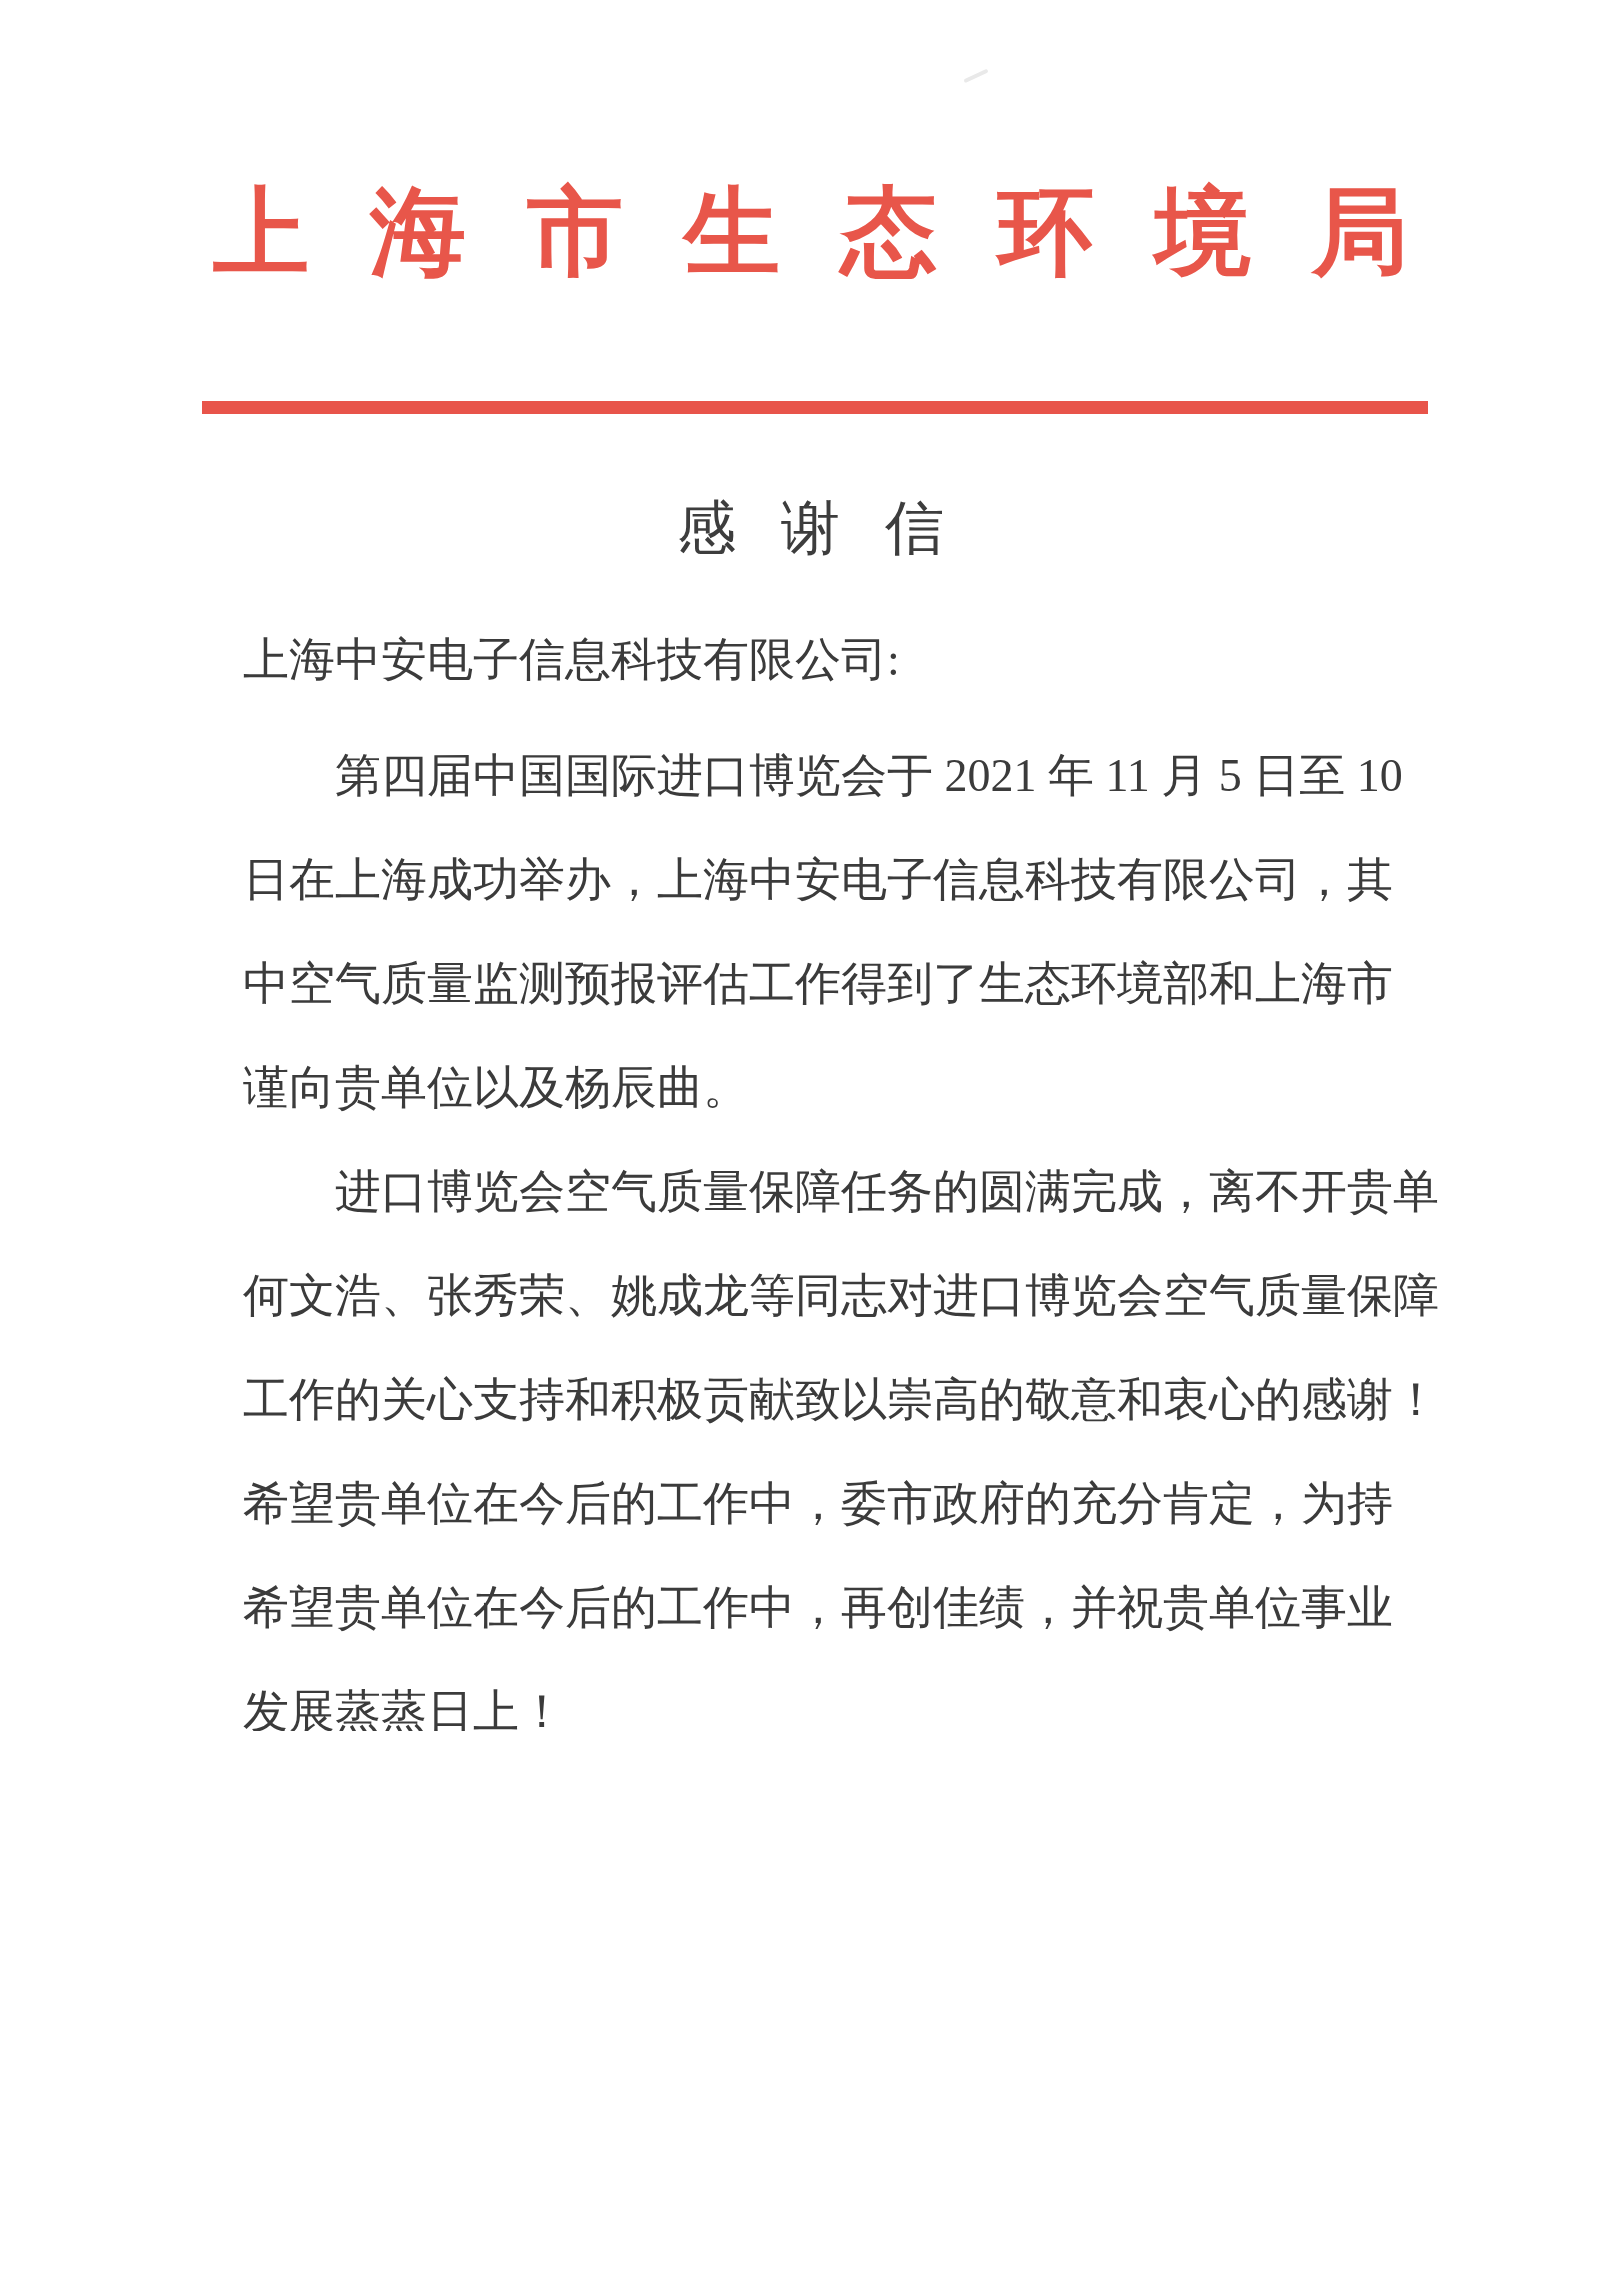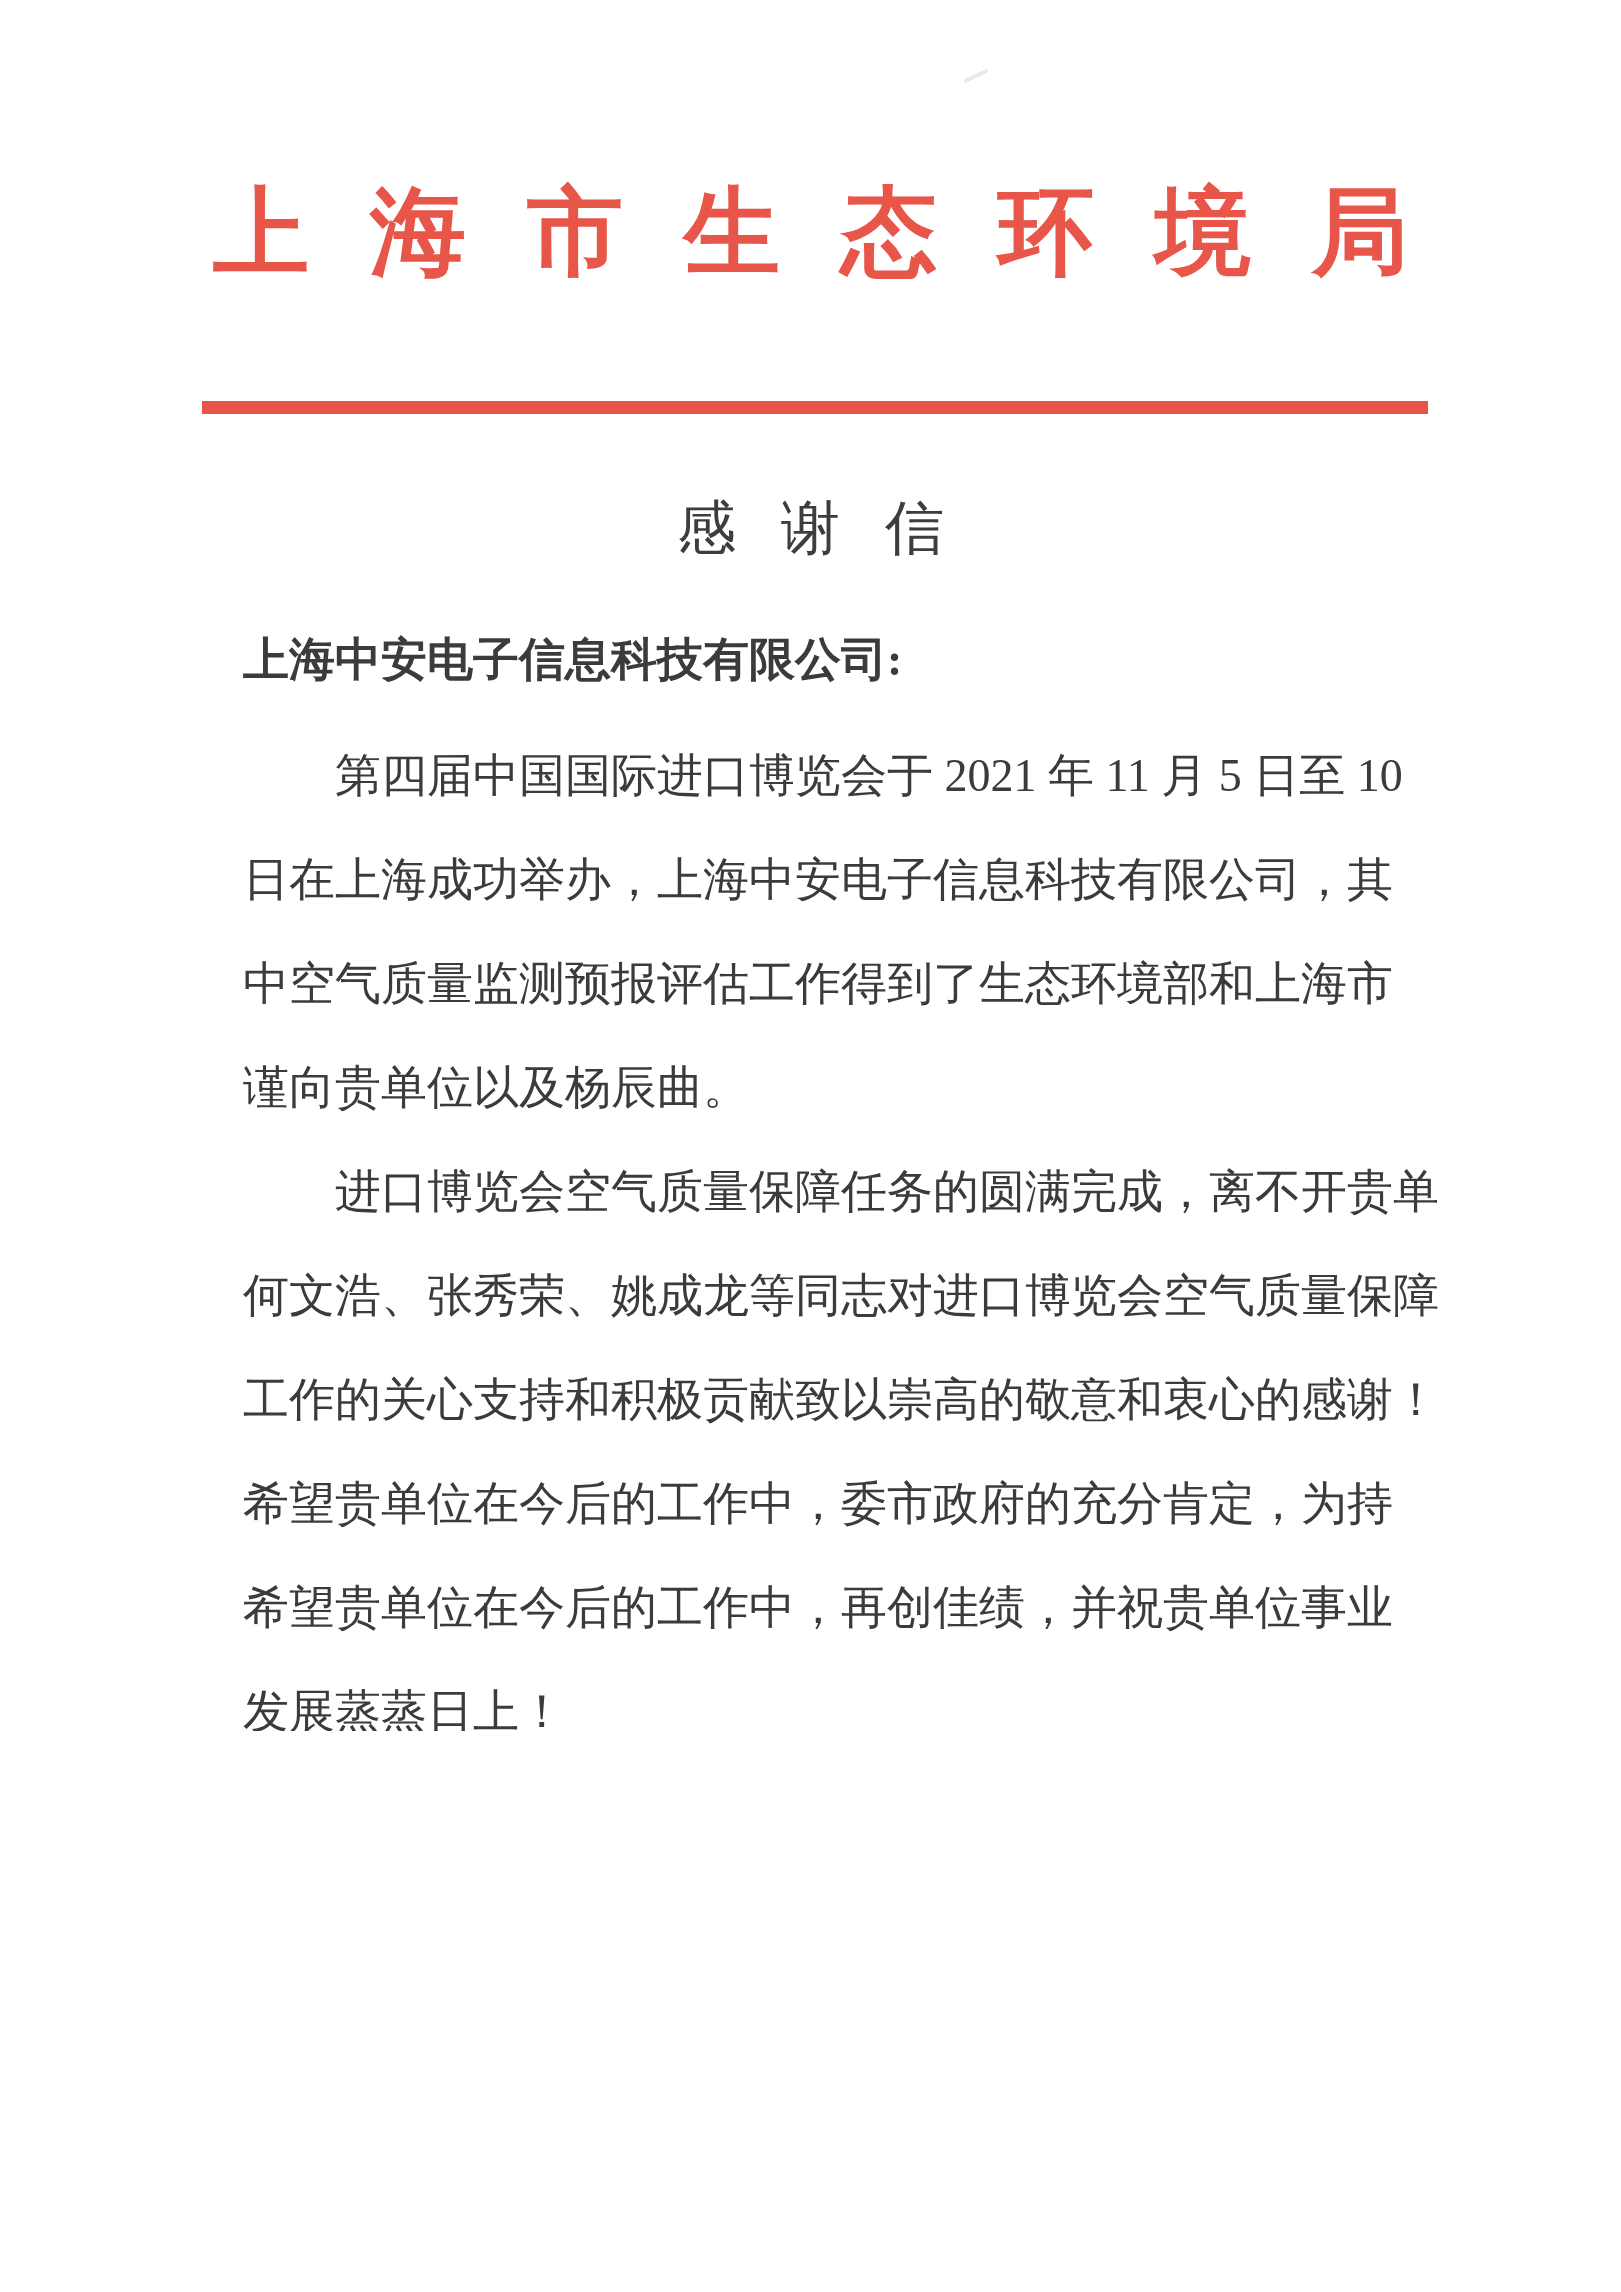--- a/index.html
+++ b/index.html
@@ -58,21 +58,21 @@
     top: 608px;
     width: 1161px;
     color: #3b3b3b;
     font-size: 46px;
   }
   .letter-line {
     height: 104px;
     line-height: 104px;
     white-space: nowrap;
   }
-  .letter-line.salutation { margin-bottom: 11.8px; font-weight: bold; }
+  .letter-line.salutation { margin-bottom: 11.8px; }
   .letter-line.indent { text-indent: 92px; }
   
   .signature-line {
     position: absolute;
     top: 1875px;
     right: 263px;
     font-size: 46px;
     color: #3b3b3b;
     line-height: 51px;
     white-space: nowrap;

